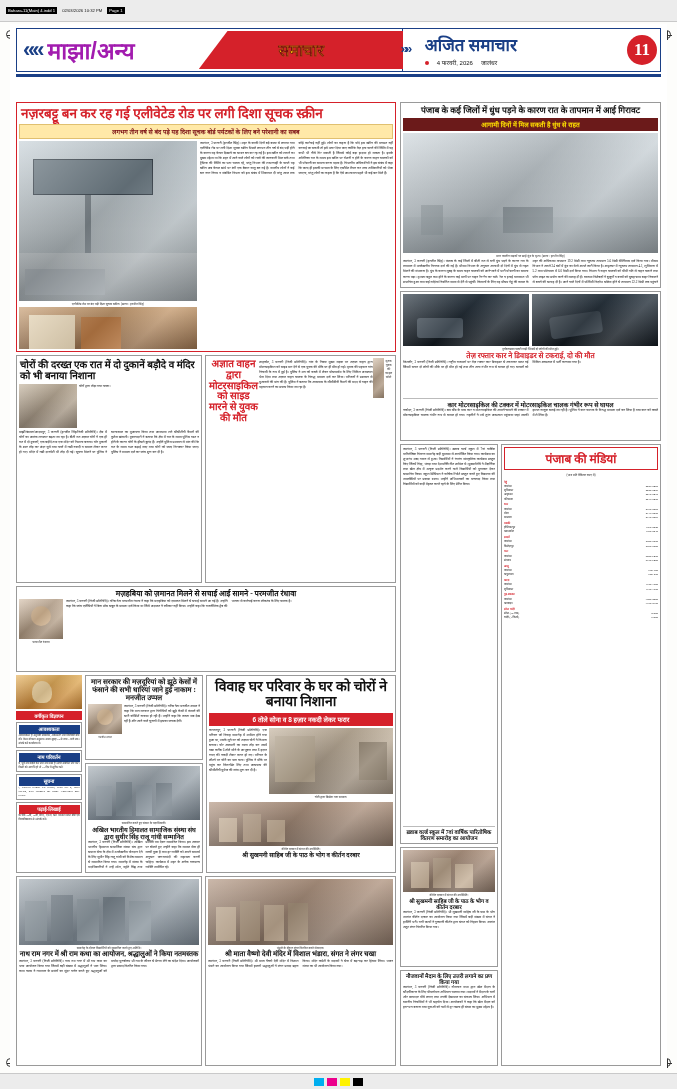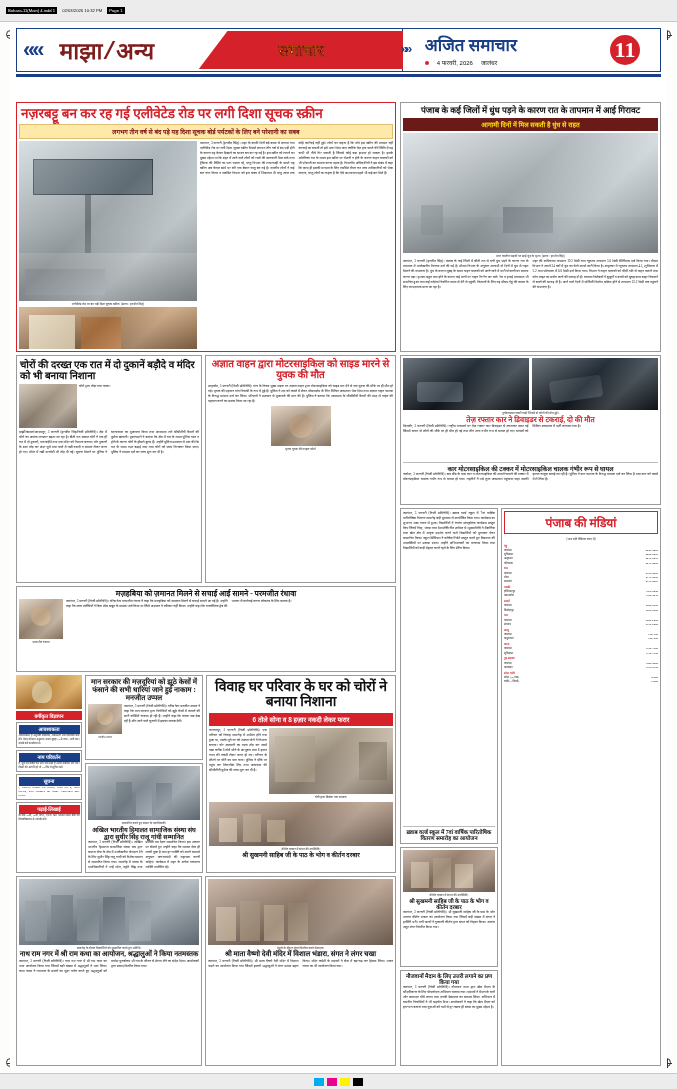--- a/index.html
+++ b/index.html
@@ -46,22 +46,22 @@
     display:flex; align-items:stretch;
   }
   .mh-left {
     flex: 0 0 60%;
     background:#fff; position:relative;
     display:flex; align-items:center; padding-left:6px;
     border-right:1px solid #1a3f86;
   }
   .arrows { color:#1a3f86; font-size:22px; letter-spacing:-3px; font-weight:bold; }
   .mh-title {
-    font-family:Liberation Mono, monospace;
-    font-weight:bold; font-size:23px; color:#7f1d1d; margin-left:18px;
+    font-family:Liberation Sans, sans-serif;
+    font-weight:bold; font-size:23px; color:#a21caf; margin-left:6px;
     letter-spacing:0px;
   }
   .banner-red {
     position:absolute; right:-2px; top:2px; height:38px; width:205px;
     background:#d5212a; color:#fff;
     clip-path: polygon(14% 0, 100% 0, 100% 100%, 0 100%);
     display:flex; align-items:center; justify-content:center;
   }
   .banner-red span {
     font-family:"Liberation Serif", serif;
@@ -76,23 +76,23 @@
   .mh-ajit {
     font-family:"Liberation Serif", serif; font-weight:bold;
     font-size:17px; color:#1a3f86;
   }
   .mh-meta {
     display:flex; align-items:center; gap:8px;
     font-size:6px; color:#111; margin-top:3px;
   }
   .mh-meta .dot { width:4px;height:4px;border-radius:50%;background:#d5212a;display:inline-block;}
   .pageno {
-    position:absolute; right:20px; top:6px;
+    position:absolute; right:3px; top:6px;
     width:30px; height:30px; border-radius:50%;
-    background:#d5212a; color:#fff; font-weight:bold; font-size:22px;
+    background:#d5212a; color:#fff; font-weight:bold; font-size:17px;
     display:flex; align-items:center; justify-content:center;
     font-family:"Liberation Serif", serif;
   }
   .bluebar { height:3px; background:#1a3f86; margin:2px 6px 0 6px; }
 
   .cols {
     position:absolute; top:78px; left:6px; right:6px; bottom:4px;
     display:flex; gap:4px;
   }
   .colA { width:380px; display:flex; flex-direction:column; gap:3px; }
@@ -234,21 +234,21 @@
         <div class="cols2" style="height:228px;">
           <div class="box" style="width:186px; display:flex; flex-direction:column;">
             <div class="hl-blk" style="font-size:10px; padding:1px;">चोरों की दरख्त एक रात में दो दुकानें बड़ौदे व मंदिर को भी बनाया निशाना</div>
             <div style="display:flex; gap:2px; margin:2px 0;">
               <div class="ph room" style="width:58px; height:44px;"></div>
               <div class="body-txt" style="flex:1;">चोरों द्वारा तोड़ा गया गल्ला।</div>
             </div>
             <div class="body-txt" style="flex:1; overflow:hidden; column-count:2; column-gap:4px;">माझी/बंडाला/आदमपुर, 3 फरवरी (हरजीत सिंह/निजी प्रतिनिधि)। क्षेत्र में चोरों का आतंक लगातार बढ़ता जा रहा है। बीती रात अज्ञात चोरों ने एक ही रात में दो दुकानों, एक बड़ौदे तथा एक मंदिर को निशाना बनाया। चोर दुकानों के शटर तोड़ कर अंदर घुसे तथा गल्ले में रखी नकदी व सामान लेकर फरार हो गए। मंदिर में रखी दानपेटी भी तोड़ दी गई। सूचना मिलने पर पुलिस ने घटनास्थल का मुआयना किया तथा आसपास लगे सीसीटीवी कैमरों की फुटेज खंगाली। दुकानदारों ने बताया कि क्षेत्र में रात के समय पुलिस गश्त न होने के कारण चोरों के हौसले बुलंद हैं। उन्होंने पुलिस प्रशासन से मांग की कि रात के समय गश्त बढ़ाई जाए तथा चोरों को जल्द गिरफ्तार किया जाए। पुलिस ने मामला दर्ज कर जांच शुरू कर दी है।</div>
           </div>
 
-          <div class="box" style="flex:1; display:flex; flex-direction:column;">
+          <div class="box" style="flex:1; display:flex; flex-direction:row;">
             <div class="hl-red" style="font-size:10px; text-align:center; padding:1px;">अज्ञात वाहन द्वारा मोटरसाइकिल को साइड मारने से युवक की मौत</div>
             <div style="display:flex; gap:2px; margin:2px 0;">
               <div class="body-txt" style="flex:1;">शाहकोट, 3 फरवरी (निजी प्रतिनिधि)। गांव के निकट मुख्य सड़क पर अज्ञात वाहन द्वारा मोटरसाइकिल को साइड मार देने से एक युवक की मौके पर ही मौत हो गई। मृतक की पहचान गांव निवासी के रूप में हुई है। पुलिस ने शव को कब्जे में लेकर पोस्टमार्टम के लिए सिविल अस्पताल भेज दिया तथा अज्ञात वाहन चालक के विरुद्ध मामला दर्ज कर लिया। परिजनों ने प्रशासन से मुआवजे की मांग की है। पुलिस ने बताया कि आसपास के सीसीटीवी कैमरों की मदद से वाहन की पहचान करने का प्रयास किया जा रहा है।</div>
             </div>
             <div class="ph headshot" style="height:40px; width:60px; margin:0 auto;">
               <div style="position:absolute; left:18px; top:8px; width:24px; height:24px; border-radius:50%; background:#c8a98b;"></div>
             </div>
             <div class="cap">मृतक युवक की फाइल फोटो</div>
           </div>
         </div>
@@ -362,21 +362,21 @@
             </div>
             <div class="cap">भंडारे के दौरान लंगर वितरित करते सेवादार।</div>
             <div class="hl-blk" style="font-size:7px; text-align:center;">श्री माता वैष्णो देवी मंदिर में विशाल भंडारा, संगत ने लंगर चखा</div>
             <div class="body-txt" style="flex:1; overflow:hidden; column-count:2; column-gap:4px;">जालंधर, 3 फरवरी (निजी प्रतिनिधि)। श्री माता वैष्णो देवी मंदिर में विशाल भंडारे का आयोजन किया गया जिसमें हजारों श्रद्धालुओं ने लंगर प्रसाद ग्रहण किया। मंदिर कमेटी के सदस्यों ने सेवा में बढ़-चढ़ कर हिस्सा लिया। भजन संध्या का भी आयोजन किया गया।</div>
           </div>
         </div>
       </div>
 
       <div class="colB">
 
-        <div class="box" style="height:250px; display:flex; flex-direction:column;">
+        <div class="box" style="height:186px; display:flex; flex-direction:column;">
           <div class="hl-blk" style="font-size:8.6px; text-align:center; padding:1px;">पंजाब के कई जिलों में धुंध पड़ने के कारण रात के तापमान में आई गिरावट</div>
           <div class="strip-dark">आगामी दिनों में मिल सकती है धुंध से राहत</div>
           <div class="ph sky" style="height:120px; background:linear-gradient(#cfd7dc,#b3bbc0 60%,#9aa3a8);">
             <div style="position:absolute; left:0; bottom:0; width:100%; height:36px; background:linear-gradient(#a7b0b5,#8b9398);"></div>
             <div style="position:absolute; left:100px; bottom:20px; width:50px; height:26px; background:#7e878d; opacity:.7;"></div>
             <div style="position:absolute; left:18px; bottom:18px; width:22px; height:30px; background:#8b9499; opacity:.6;"></div>
           </div>
           <div class="cap">प्रातः कालीन सड़कों पर छाई धुंध के दृश्य।  (छाया : हरजीत सिंह)</div>
           <div style="display:flex; gap:4px; flex:1; overflow:hidden;">
             <div class="body-txt" style="flex:1;">जालंधर, 3 फरवरी (हरजीत सिंह)। पंजाब के कई जिलों में बीती रात से घनी धुंध पड़ने के कारण रात के तापमान में उल्लेखनीय गिरावट दर्ज की गई है। मौसम विभाग के अनुसार आगामी दो दिनों में धुंध से राहत मिलने की संभावना है। धुंध के कारण सुबह के समय वाहन चालकों को आने-जाने में भारी परेशानी का सामना करना पड़ा। दृश्यता बहुत कम होने के कारण कई मार्गों पर वाहन रेंग-रेंग कर चले। रेल व हवाई यातायात भी प्रभावित हुआ तथा कई गाड़ियां निर्धारित समय से देरी से पहुंचीं। किसानों के लिए यह मौसम गेहूं की फसल के लिए लाभदायक माना जा रहा है।</div>

